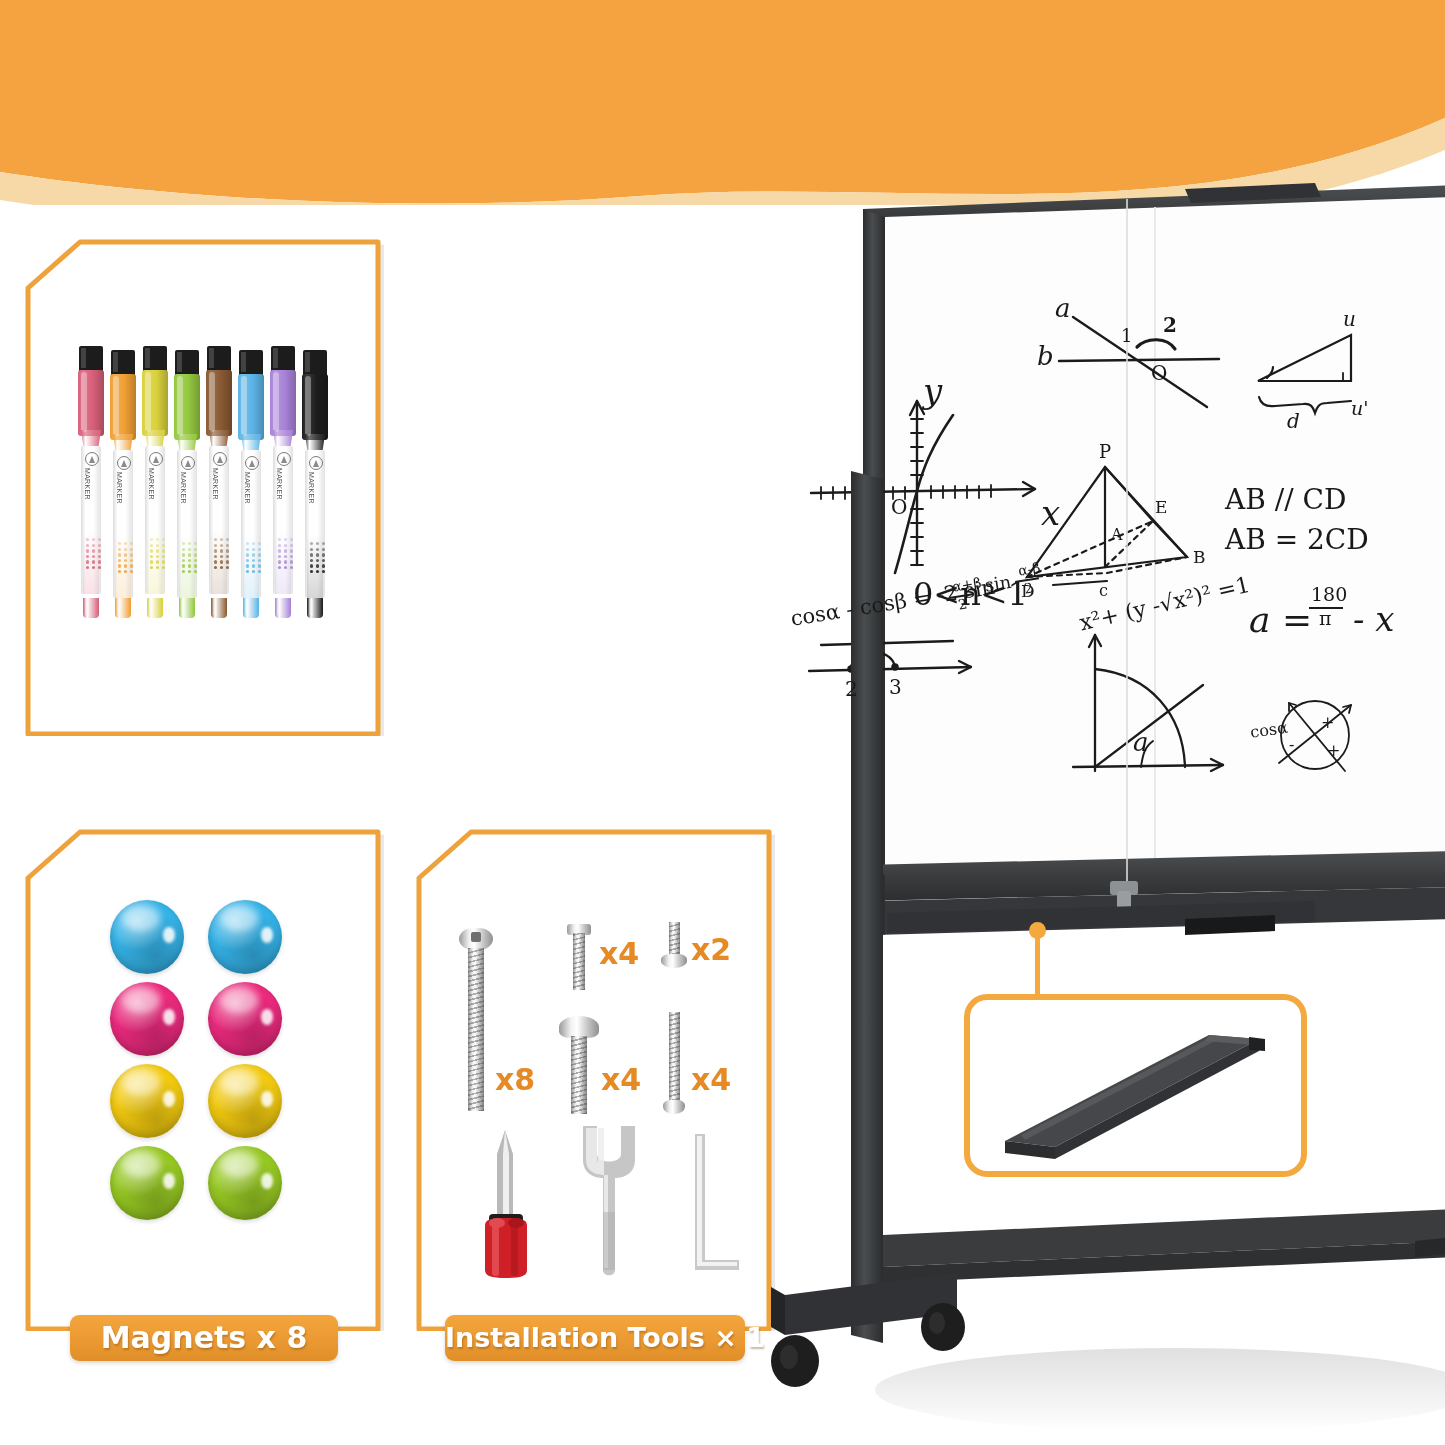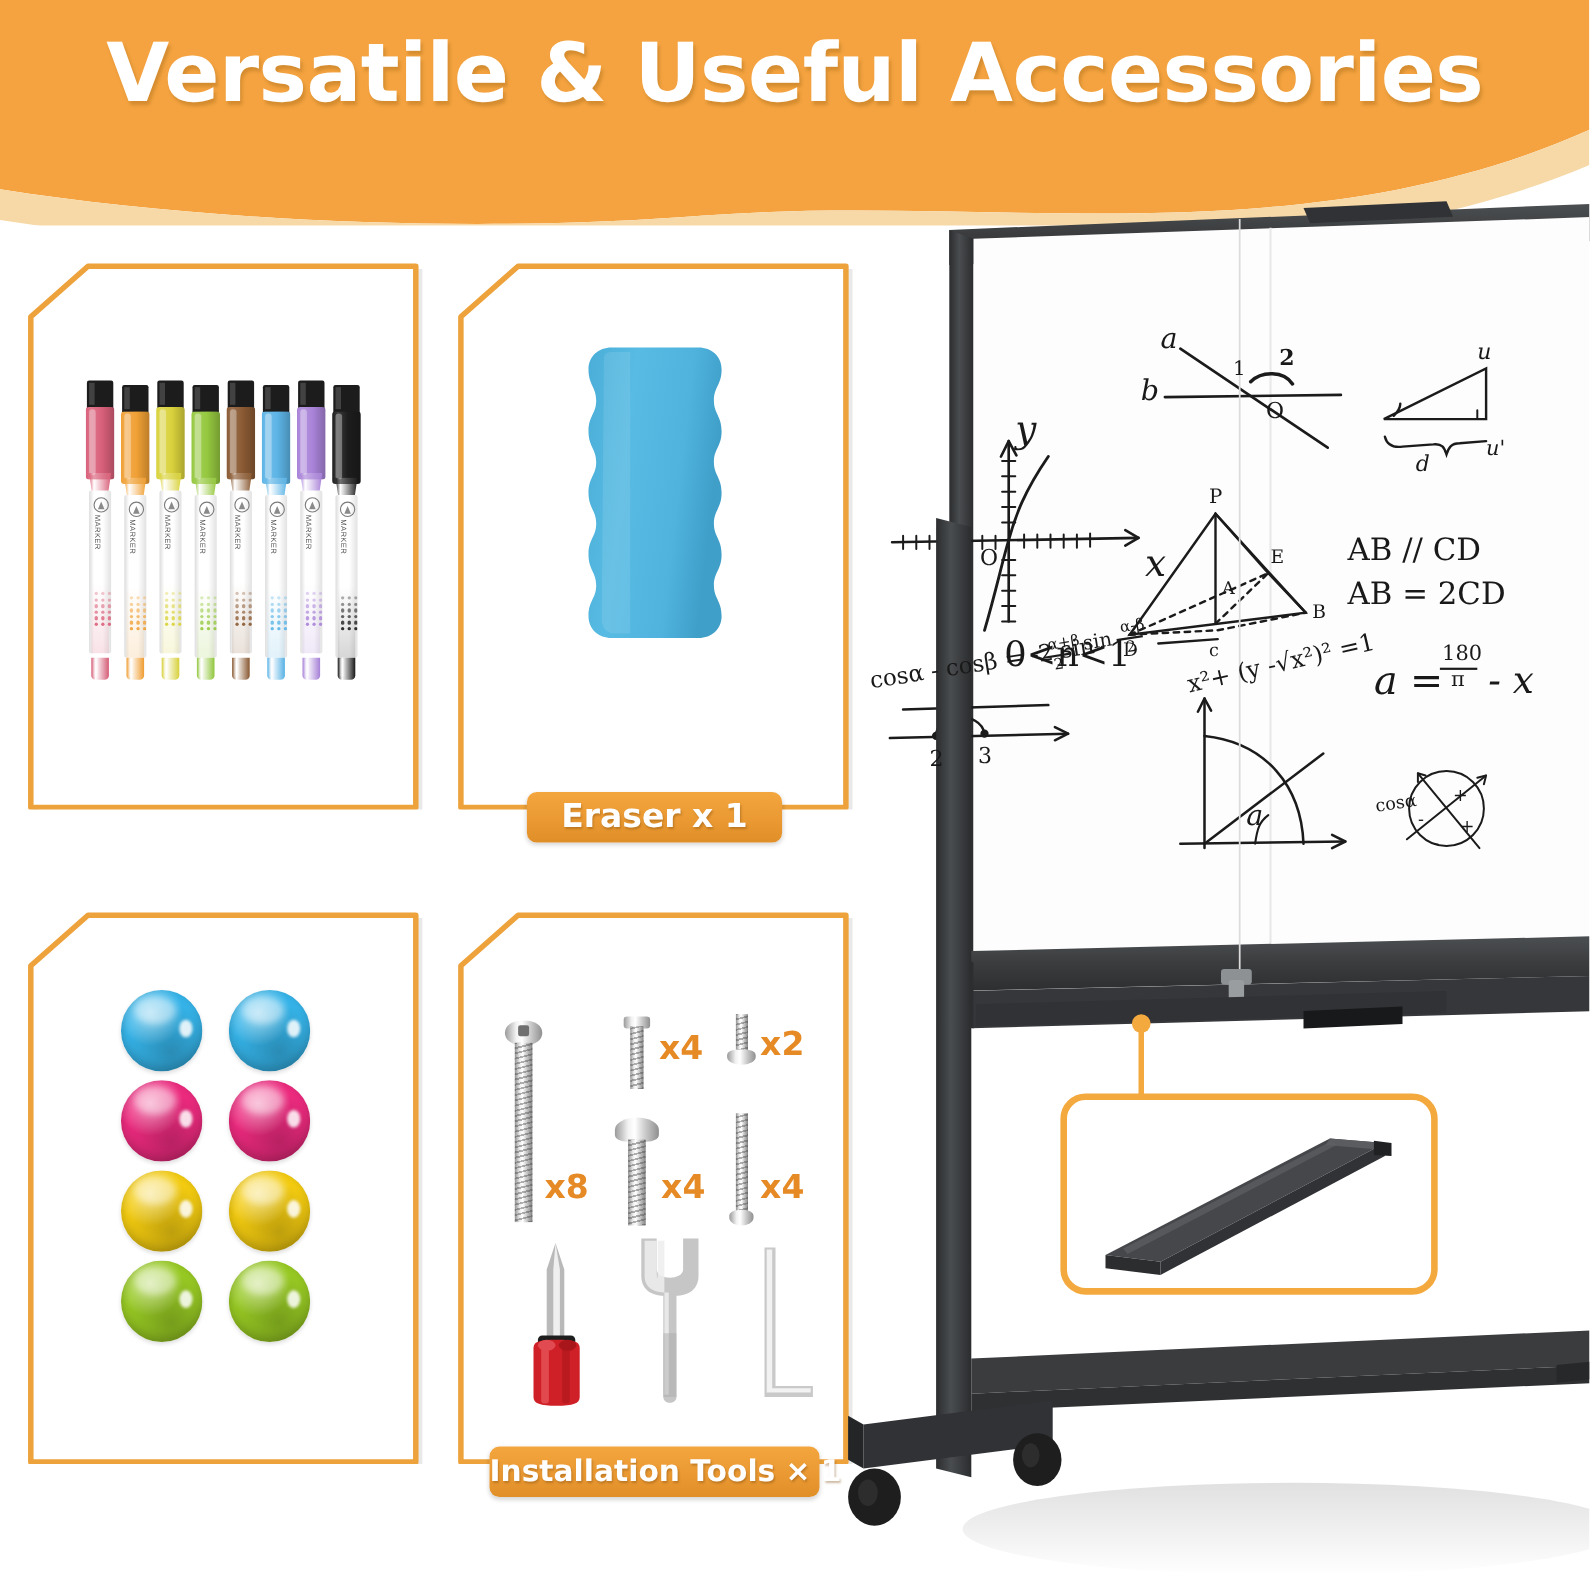--- a/index.html
+++ b/index.html
@@ -88,21 +88,20 @@
 </head>
 <body>
 
 <div id="stage">
 
   <div class="header-wrap">
     <svg class="header-svg" width="1445" height="205" viewBox="0 0 1445 205">
       <path id="hdr-base" d="M0,0 H1445 V118 C1180,236 900,176 640,196 C420,213 180,200 0,172 Z" fill="#f4a340"></path>
       <path id="hdr-wave" d="M0,172 C180,200 420,213 640,196 C900,176 1180,236 1445,118 L1445,150 C1180,262 900,204 640,224 C420,241 180,228 0,200 Z" fill="#f7d9a8"></path>
     </svg>
-    <div class="header-title">Versatile &amp; Useful Accessories</div>
   </div>
 
   <div class="panel" style="left:22px;top:236px;width:362px;height:545px;">
     <svg class="panel-box" width="362" height="500" viewBox="0 0 362 500">
       <path d="M6,498 L6,52 L58,6 L356,6 L356,498 Z" fill="none" stroke="#d7d7d7" stroke-width="5" transform="translate(4,5)" opacity="0.55"></path>
       <path d="M6,498 L6,52 L58,6 L356,6 L356,498 Z" fill="#ffffff" stroke="#eda23b" stroke-width="5" stroke-linejoin="round"></path>
     </svg>
 
     <div class="panel-inner" style="left:10px;top:10px;width:344px;height:484px;">
       <div id="markers-row" style="position:absolute;left:46px;top:72px;width:260px;height:300px;">
@@ -360,55 +359,20 @@
                 <i style="left:14px;top:28px;background:#1d1d1d;opacity:0.9"></i>
               </div>
             </div>
             <div class="mk-tip" style="background:linear-gradient(90deg,#171717,rgba(255,255,255,.35) 25%,#171717);"></div>
           </div>
         </div>
     </div>
 
   </div>
 
-  <div class="panel" style="left:413px;top:236px;width:362px;height:545px;">
-    <svg class="panel-box" width="362" height="500" viewBox="0 0 362 500">
-      <path d="M6,498 L6,52 L58,6 L356,6 L356,498 Z" fill="none" stroke="#d7d7d7" stroke-width="5" transform="translate(4,5)" opacity="0.55"></path>
-      <path d="M6,498 L6,52 L58,6 L356,6 L356,498 Z" fill="#ffffff" stroke="#eda23b" stroke-width="5" stroke-linejoin="round"></path>
-    </svg>
-
-    <div class="panel-inner" style="left:10px;top:10px;width:344px;height:484px;">
-      <svg width="344" height="484" viewBox="0 0 344 484">
-        <defs>
-          <linearGradient id="erGrad" x1="0" y1="0" x2="1" y2="0.25">
-            <stop offset="0%" stop-color="#4aaed8"></stop>
-            <stop offset="35%" stop-color="#58bbe3"></stop>
-            <stop offset="75%" stop-color="#4fb3de"></stop>
-            <stop offset="100%" stop-color="#3f9fc9"></stop>
-          </linearGradient>
-        </defs>
-        <path d="M112,90
-                 C112,78 121,70 133,70
-                 L212,70 C224,70 233,78 233,90
-                 C233,104 226,106 226,118 C226,130 233,132 233,146
-                 C233,160 226,162 226,174 C226,186 233,188 233,202
-                 C233,216 226,218 226,230 C226,242 233,244 233,258
-                 C233,272 226,274 226,286 C226,298 233,300 233,314
-                 C233,326 224,334 212,334
-                 L133,334 C121,334 112,326 112,314
-                 C112,300 119,298 119,286 C119,274 112,272 112,258
-                 C112,244 119,242 119,230 C119,218 112,216 112,202
-                 C112,188 119,186 119,174 C119,162 112,160 112,146
-                 C112,132 119,130 119,118 C119,106 112,104 112,90 Z" fill="url(#erGrad)"></path>
-        <path d="M126,80 C126,74 131,74 136,74 L150,74 L150,330 L136,330 C128,330 124,324 124,316 Z" fill="rgba(255,255,255,0.10)"></path>
-      </svg>
-    </div>
-
-    <div class="panel-label" style="left:66px;top:484px;width:232px;">Eraser x 1</div>
-  </div>
 
   <div class="panel" style="left:22px;top:826px;width:362px;height:555px;">
     <svg class="panel-box" width="362" height="505" viewBox="0 0 362 505">
       <path d="M6,503 L6,52 L58,6 L356,6 L356,503 Z" fill="none" stroke="#d7d7d7" stroke-width="5" transform="translate(4,5)" opacity="0.55"></path>
       <path d="M6,503 L6,52 L58,6 L356,6 L356,503 Z" fill="#ffffff" stroke="#eda23b" stroke-width="5" stroke-linejoin="round"></path>
     </svg>
 
     <div class="panel-inner" style="left:10px;top:10px;width:344px;height:490px;">
       <div id="magnets-grid" style="position:absolute;left:78px;top:64px;width:190px;height:330px;">
           <div class="magnet" style="left: 0px; top: 0px; width: 74px; height: 74px; background: radial-gradient(circle at 36% 28%, rgba(255, 255, 255, 0.55) 0%, rgba(255, 255, 255, 0) 42%), radial-gradient(circle at 62% 76%, rgba(0, 0, 0, 0.22) 0%, rgba(0, 0, 0, 0) 60%), rgb(53, 179, 232); box-shadow: rgba(0, 0, 0, 0.22) 0px -4px 9px inset, rgba(0, 0, 0, 0.14) 0px 2px 4px;">
@@ -439,20 +403,21 @@
             <div class="hl"></div>
             <div class="hl2"></div>
           </div>
           <div class="magnet" style="left: 98px; top: 246px; width: 74px; height: 74px; background: radial-gradient(circle at 36% 28%, rgba(255, 255, 255, 0.55) 0%, rgba(255, 255, 255, 0) 42%), radial-gradient(circle at 62% 76%, rgba(0, 0, 0, 0.22) 0%, rgba(0, 0, 0, 0) 60%), rgb(151, 201, 35); box-shadow: rgba(0, 0, 0, 0.22) 0px -4px 9px inset, rgba(0, 0, 0, 0.14) 0px 2px 4px;">
             <div class="hl"></div>
             <div class="hl2"></div>
           </div>
         </div>
     </div>
 
+    <div class="panel-label" style="left:48px;top:489px;width:268px;">Magnets x 8</div>
   </div>
 
   <div class="panel" style="left:413px;top:826px;width:362px;height:555px;">
     <svg class="panel-box" width="362" height="505" viewBox="0 0 362 505">
       <path d="M6,503 L6,52 L58,6 L356,6 L356,503 Z" fill="none" stroke="#d7d7d7" stroke-width="5" transform="translate(4,5)" opacity="0.55"></path>
       <path d="M6,503 L6,52 L58,6 L356,6 L356,503 Z" fill="#ffffff" stroke="#eda23b" stroke-width="5" stroke-linejoin="round"></path>
     </svg>
 
     <div class="panel-inner" style="left:10px;top:10px;width:344px;height:490px;">
 

